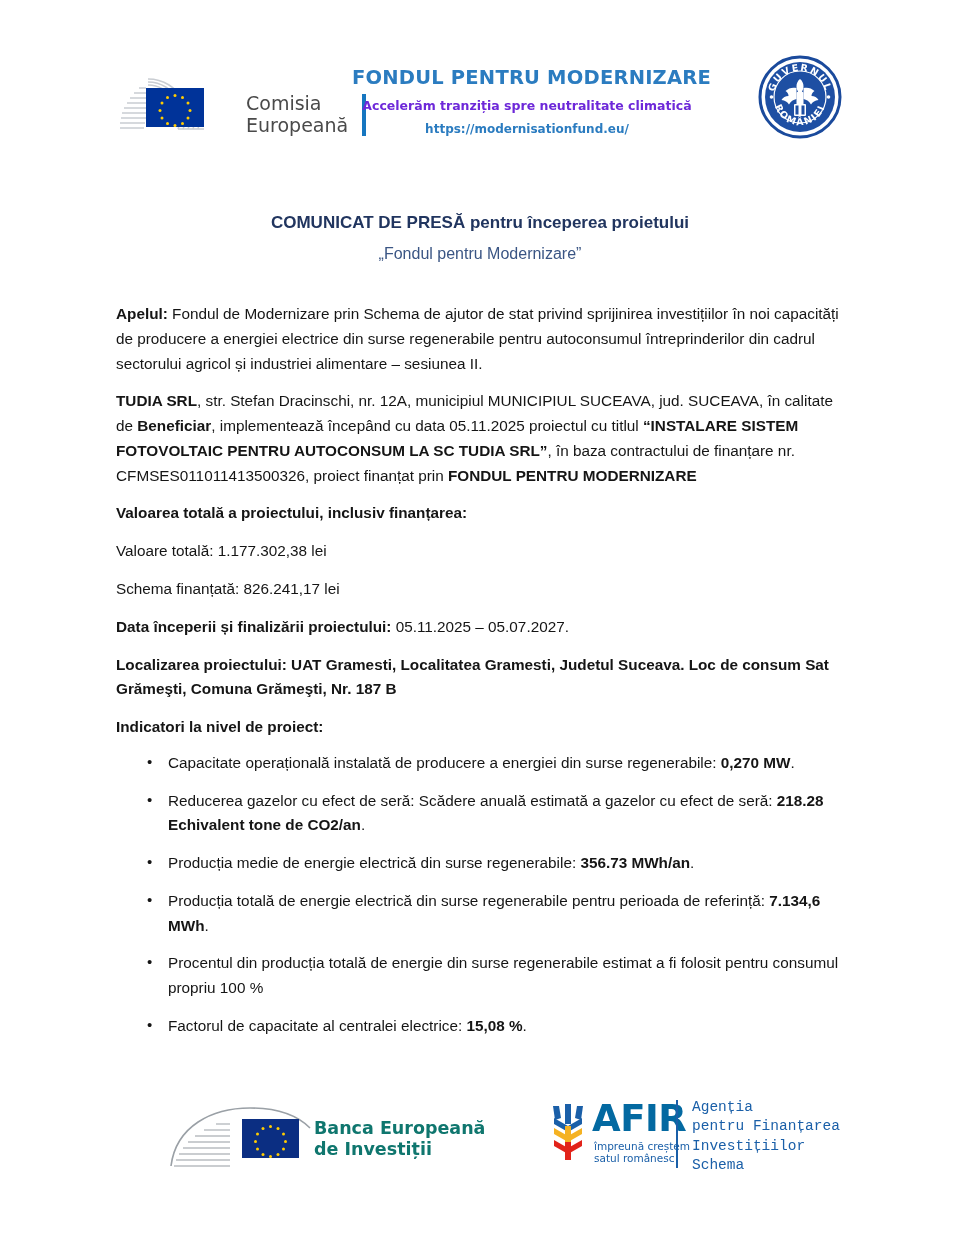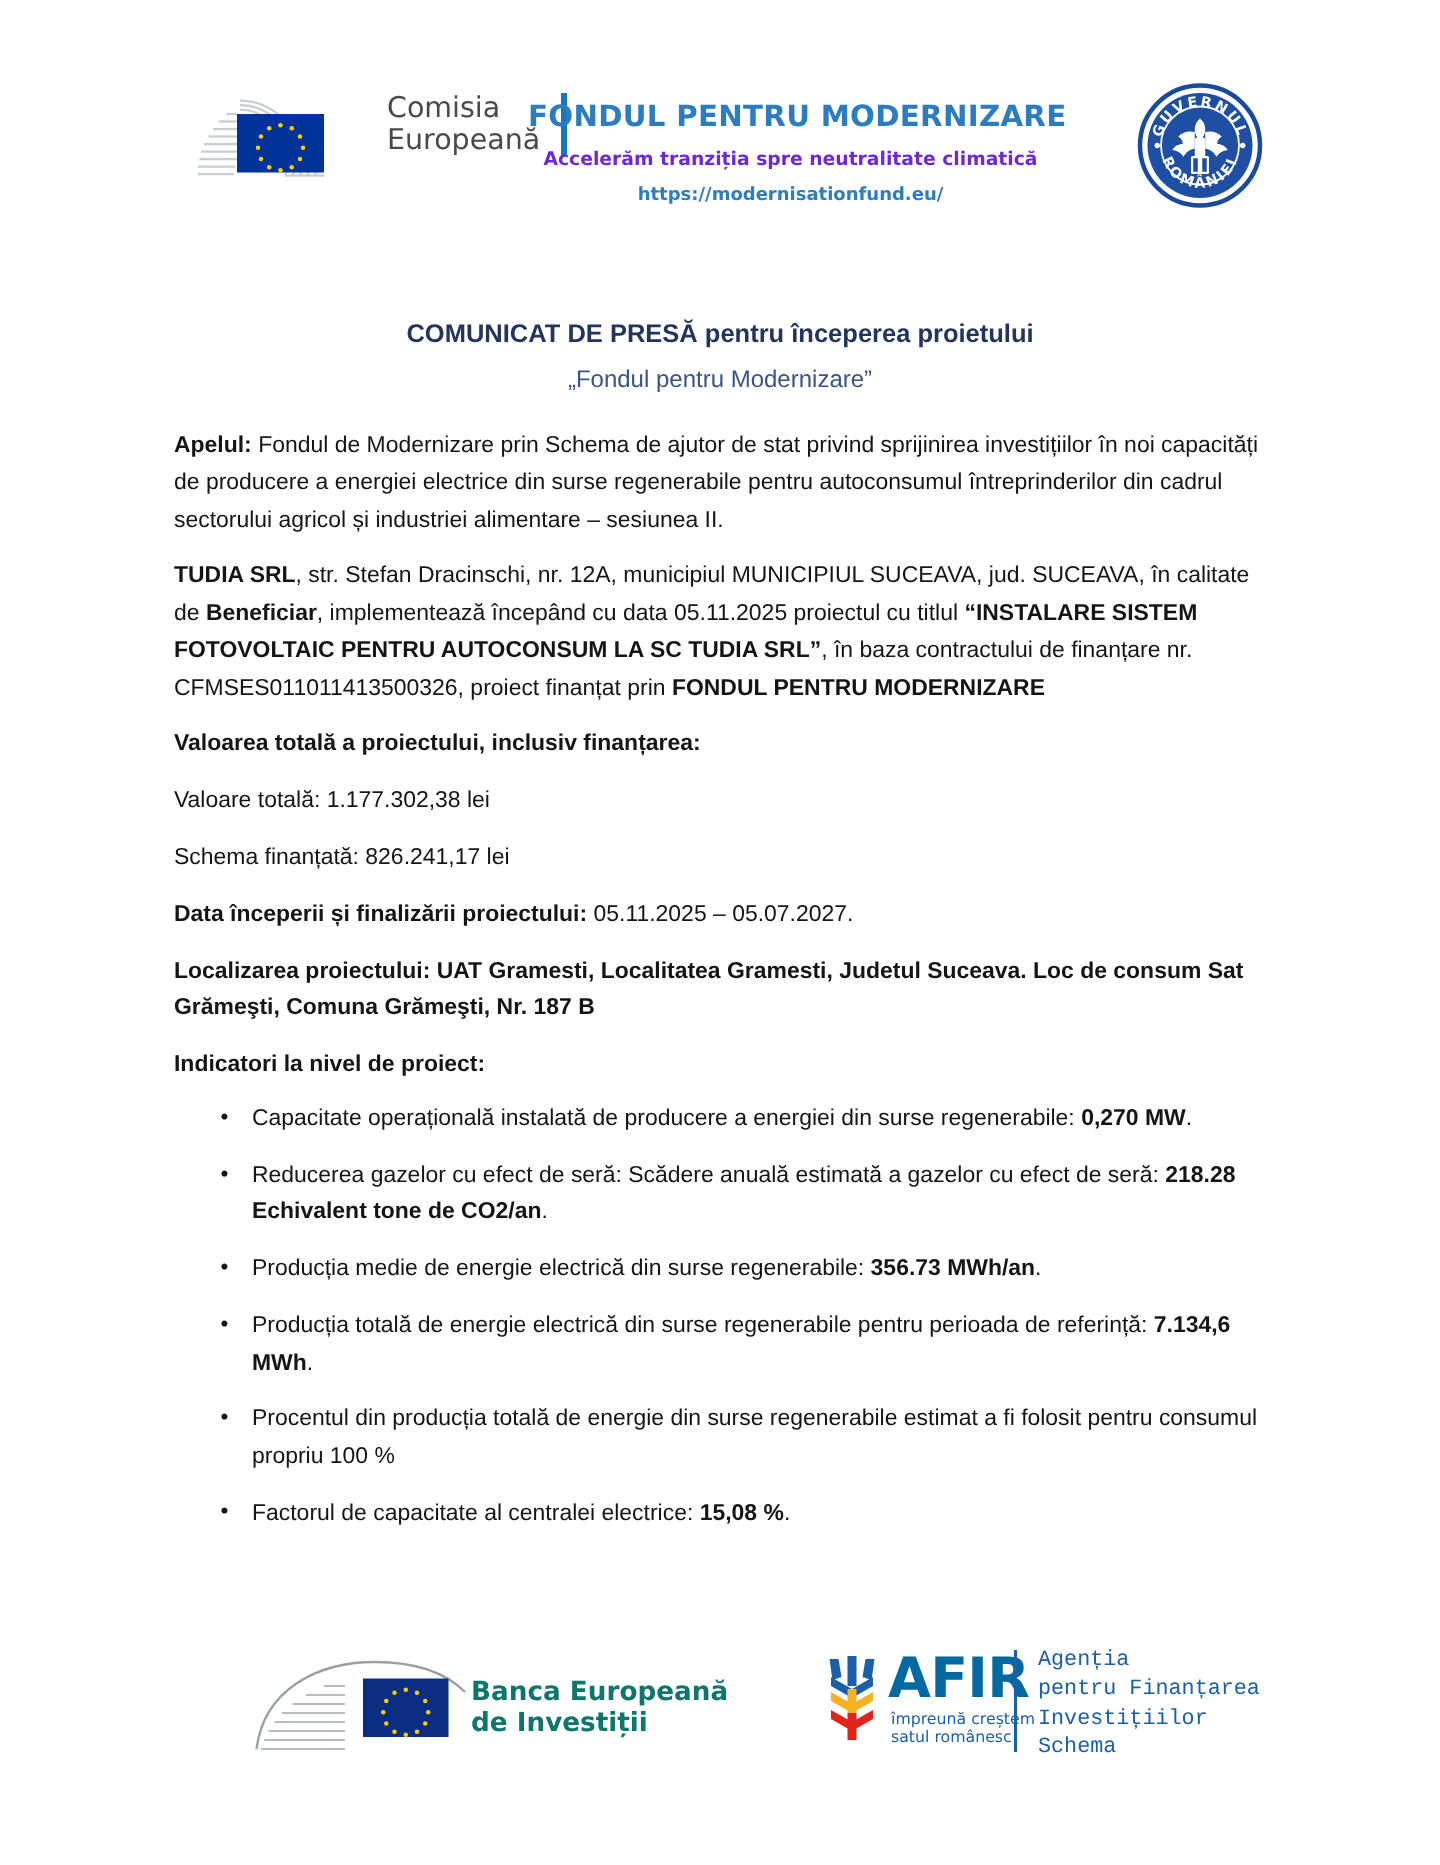--- a/index.html
+++ b/index.html
@@ -19,26 +19,26 @@
   
   .header {
     position: absolute;
     top: 52px;
     left: 0;
     width: 960px;
     height: 100px;
   }
   .ec-logo {
     position: absolute;
-    left: 130px;
+    left: 118px;
     top: 10px;
     width: 225px;
     height: 74px;
     display: flex;
-    align-items: flex-start;
+    align-items: flex-end;
   }
   .ec-flaglines {
     position: relative;
     width: 92px;
     height: 62px;
     flex: none;
   }
   .ec-flaglines .fan {
     position: absolute;
     left: 0;
@@ -131,21 +131,21 @@
     font-weight: bold;
     color: #21355f;
     line-height: 1.3;
     margin-bottom: 11px;
   }
   .doc-title .reg { font-weight: bold; }
   .doc-subtitle {
     text-align: center;
     font-size: 16px;
     color: #3a5584;
-    margin-bottom: 22px;
+    margin-bottom: 39px;
   }
   p.para {
     font-size: 15.3px;
     line-height: 1.62;
     margin: 0 0 13px 0;
     color: #151515;
     text-align: left;
   }
   p.tight { margin-bottom: 11px; }
   b, strong { font-weight: bold; }

